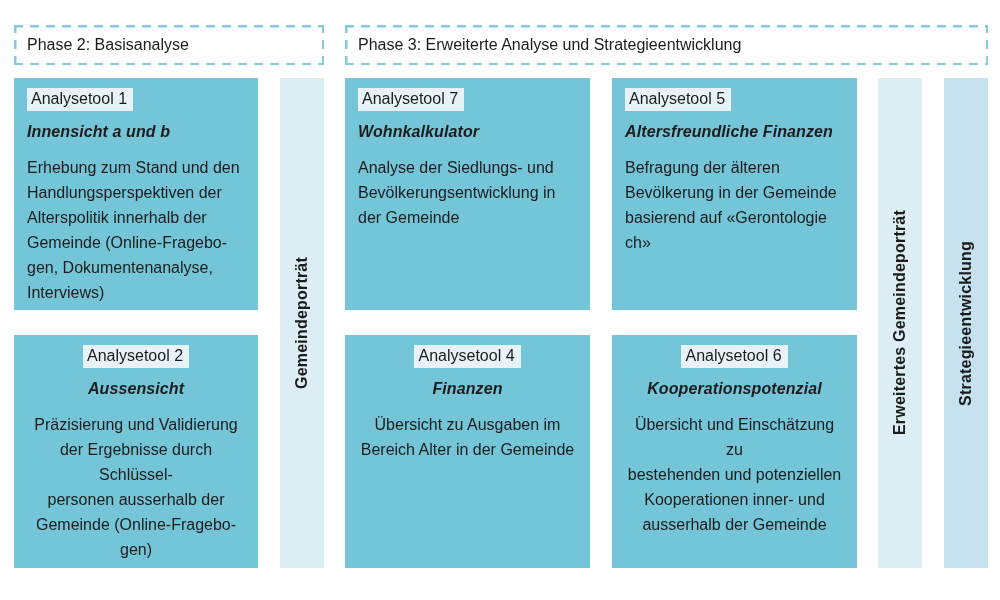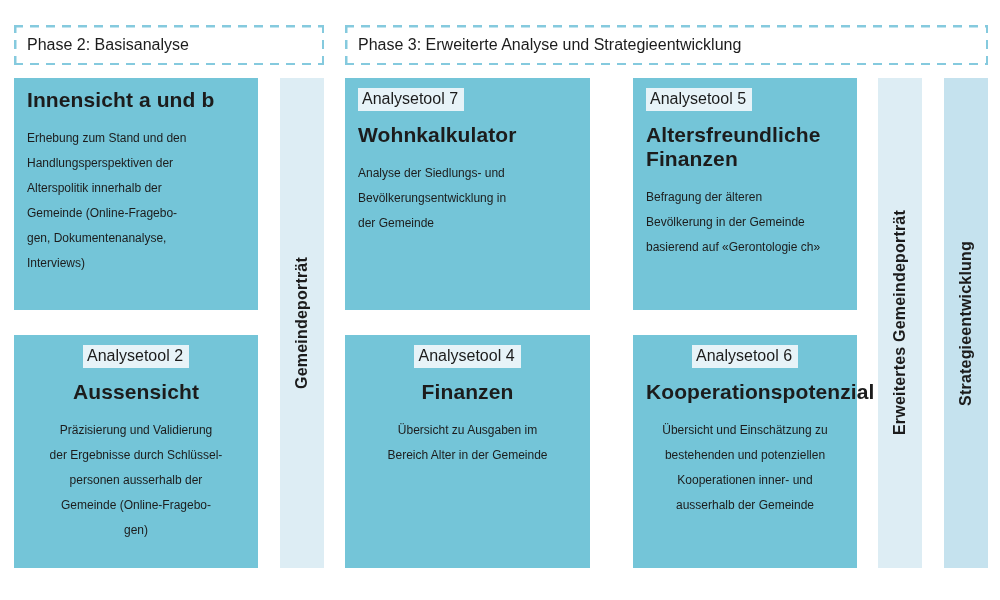--- a/index.html
+++ b/index.html
@@ -46,37 +46,38 @@
   .phase-3 { grid-column: 5 / span 7; }
 
   .card {
     background: var(--teal);
     padding: 10px 13px 10px 13px;
   }
   .row-1 { grid-row: 3; }
   .row-2 { grid-row: 5; text-align: center; }
   .col-1 { grid-column: 1; }
   .col-2 { grid-column: 5; }
-  .col-3 { grid-column: 7; margin-left: 21px; }
+  .col-3 { grid-column: 7; }
 
   .badge {
     display: inline-block;
     background: var(--badge-bg);
     font-size: 16px;
     padding: 2px 6px 3px 4px;
     margin-bottom: 12px;
   }
   .card h3 {
-    font-size: 21px;
+    font-size: 16px;
     font-weight: bold;
     margin-bottom: 14px;
     letter-spacing: 0.1px;
+    font-style: italic;
   }
   .card p {
-    font-size: 12px;
+    font-size: 16px;
     line-height: 25px;
     white-space: pre-line;
   }
 
   .vbar {
     grid-row: 3 / span 3;
     display: flex;
     align-items: center;
     justify-content: center;
     background: var(--bar-light);
@@ -99,20 +100,21 @@
 <div class="diagram">
 
   <div class="phase-box phase-2">
     <span>Phase 2: Basisanalyse</span>
   </div>
   <div class="phase-box phase-3">
     <span>Phase 3: Erweiterte Analyse und Strategieentwicklung</span>
   </div>
 
   <div class="card row-1 col-1">
+    <span class="badge">Analysetool 1</span>
     <h3>Innensicht a und b</h3>
     <p>Erhebung zum Stand und den
 Handlungsperspektiven der
 Alterspolitik innerhalb der
 Gemeinde (Online-Fragebo-
 gen, Dokumentenanalyse,
 Interviews)</p>
   </div>
 
   <div class="card row-2 col-1">

